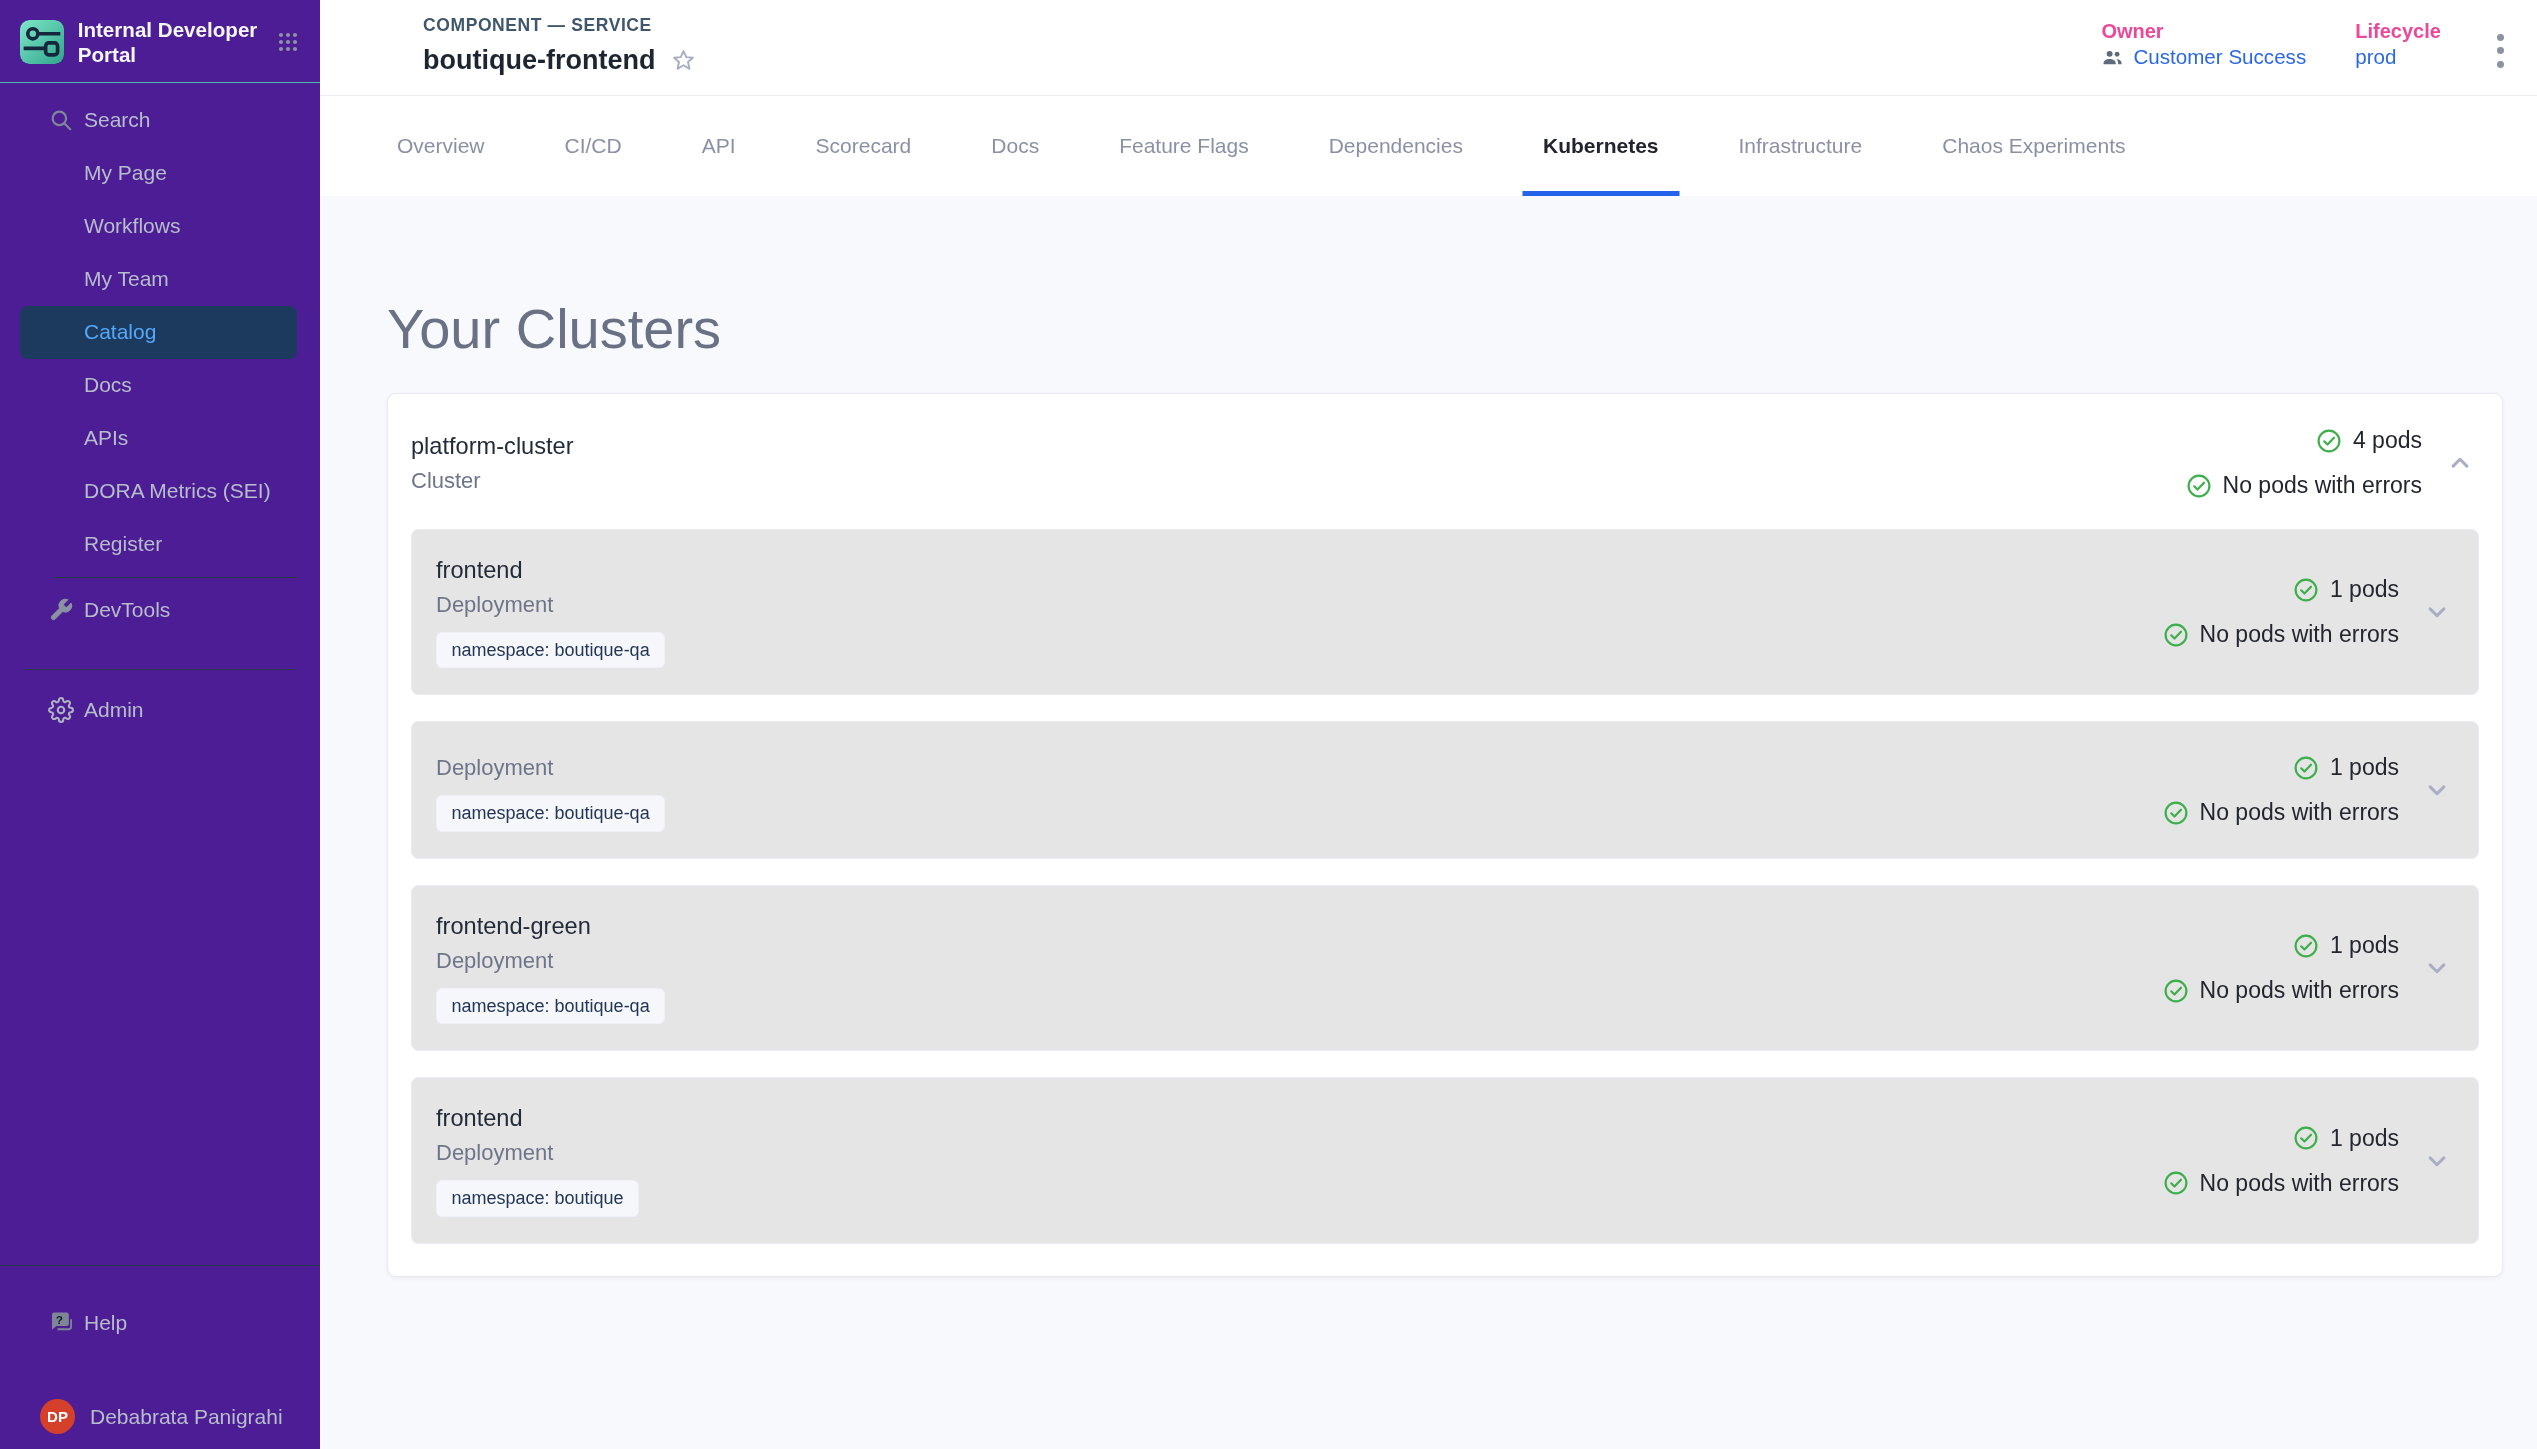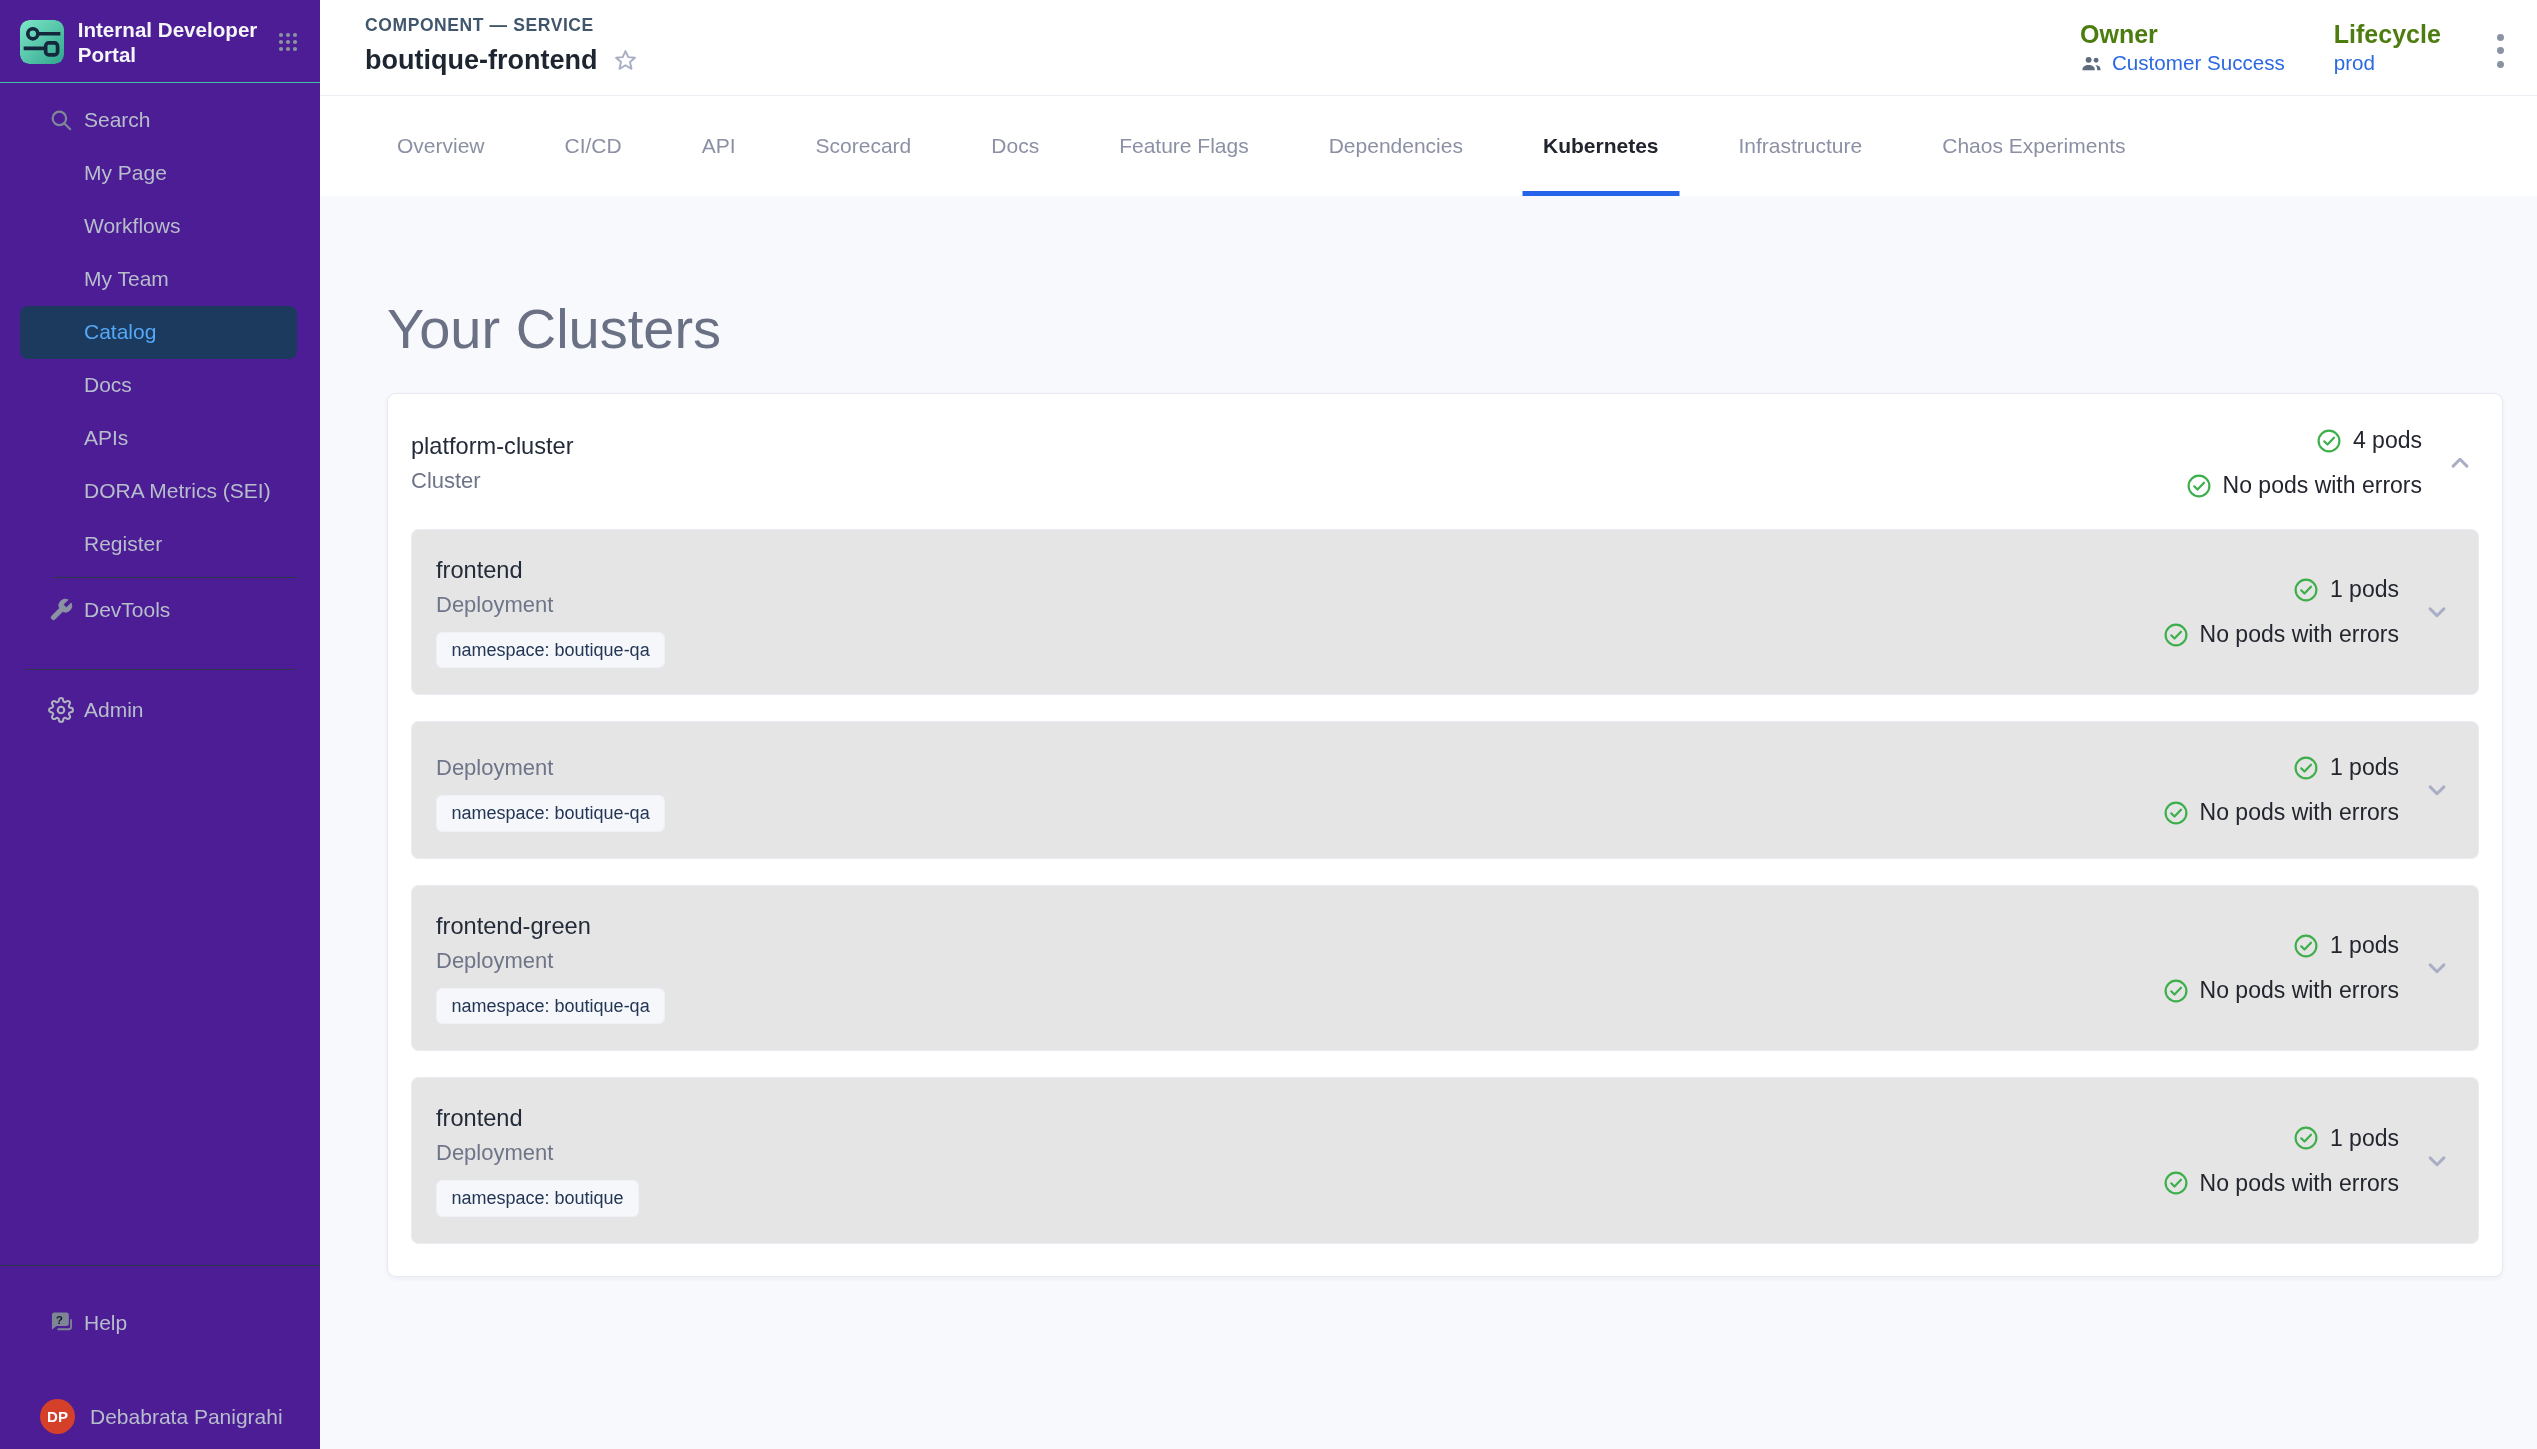--- a/index.html
+++ b/index.html
@@ -66,34 +66,34 @@
     display: flex; align-items: center; justify-content: center; flex: none;
   }
   .user-name { color: #b7becb; font-size: 21px; margin-left: 15px; }
 
   
   .main { flex: 1; display: flex; flex-direction: column; min-width: 0; }
 
   .page-header {
     height: 96px; background: #ffffff;
     border-bottom: 0.8px solid #eceef3;
-    display: flex; padding: 0 23px 0 45px;
+    display: flex; padding: 0 23px 0 103px;
   }
   .header-left { padding-top: 15px; }
   .eyebrow {
     color: #40566c; font-size: 17.5px; font-weight: 600;
     letter-spacing: 0.6px;
   }
   .title-row { display: flex; align-items: center; margin-top: 9px; }
   .page-title { color: #1d2530; font-size: 27px; font-weight: 700; }
   .star-icon { margin-left: 15px; display: flex; cursor: pointer; }
 
   .header-right { margin-left: auto; display: flex; padding-top: 20px; }
   .meta-block { margin-right: 49px; }
-  .meta-label { color: #4d7c0f; font-size: 25px; font-weight: 700; }
+  .meta-label { color: #ec4899; font-size: 20px; font-weight: 700; }
   .meta-value-row { display: flex; align-items: center; margin-top: 2px; }
   .meta-value { color: #2c68e2; font-size: 20.6px; cursor: pointer; }
   .users-icon { margin-right: 9px; display: flex; }
   .kebab { margin: 13.7px 10.7px 0 7.6px; cursor: pointer; display: flex; flex-direction: column; gap: 6.9px; }
   .kebab span { width: 6.9px; height: 6.9px; border-radius: 50%; background: #8b93a3; }
 
   .tabs {
     height: 100px; background: #ffffff;
     display: flex; align-items: stretch; padding-left: 37px;
   }

